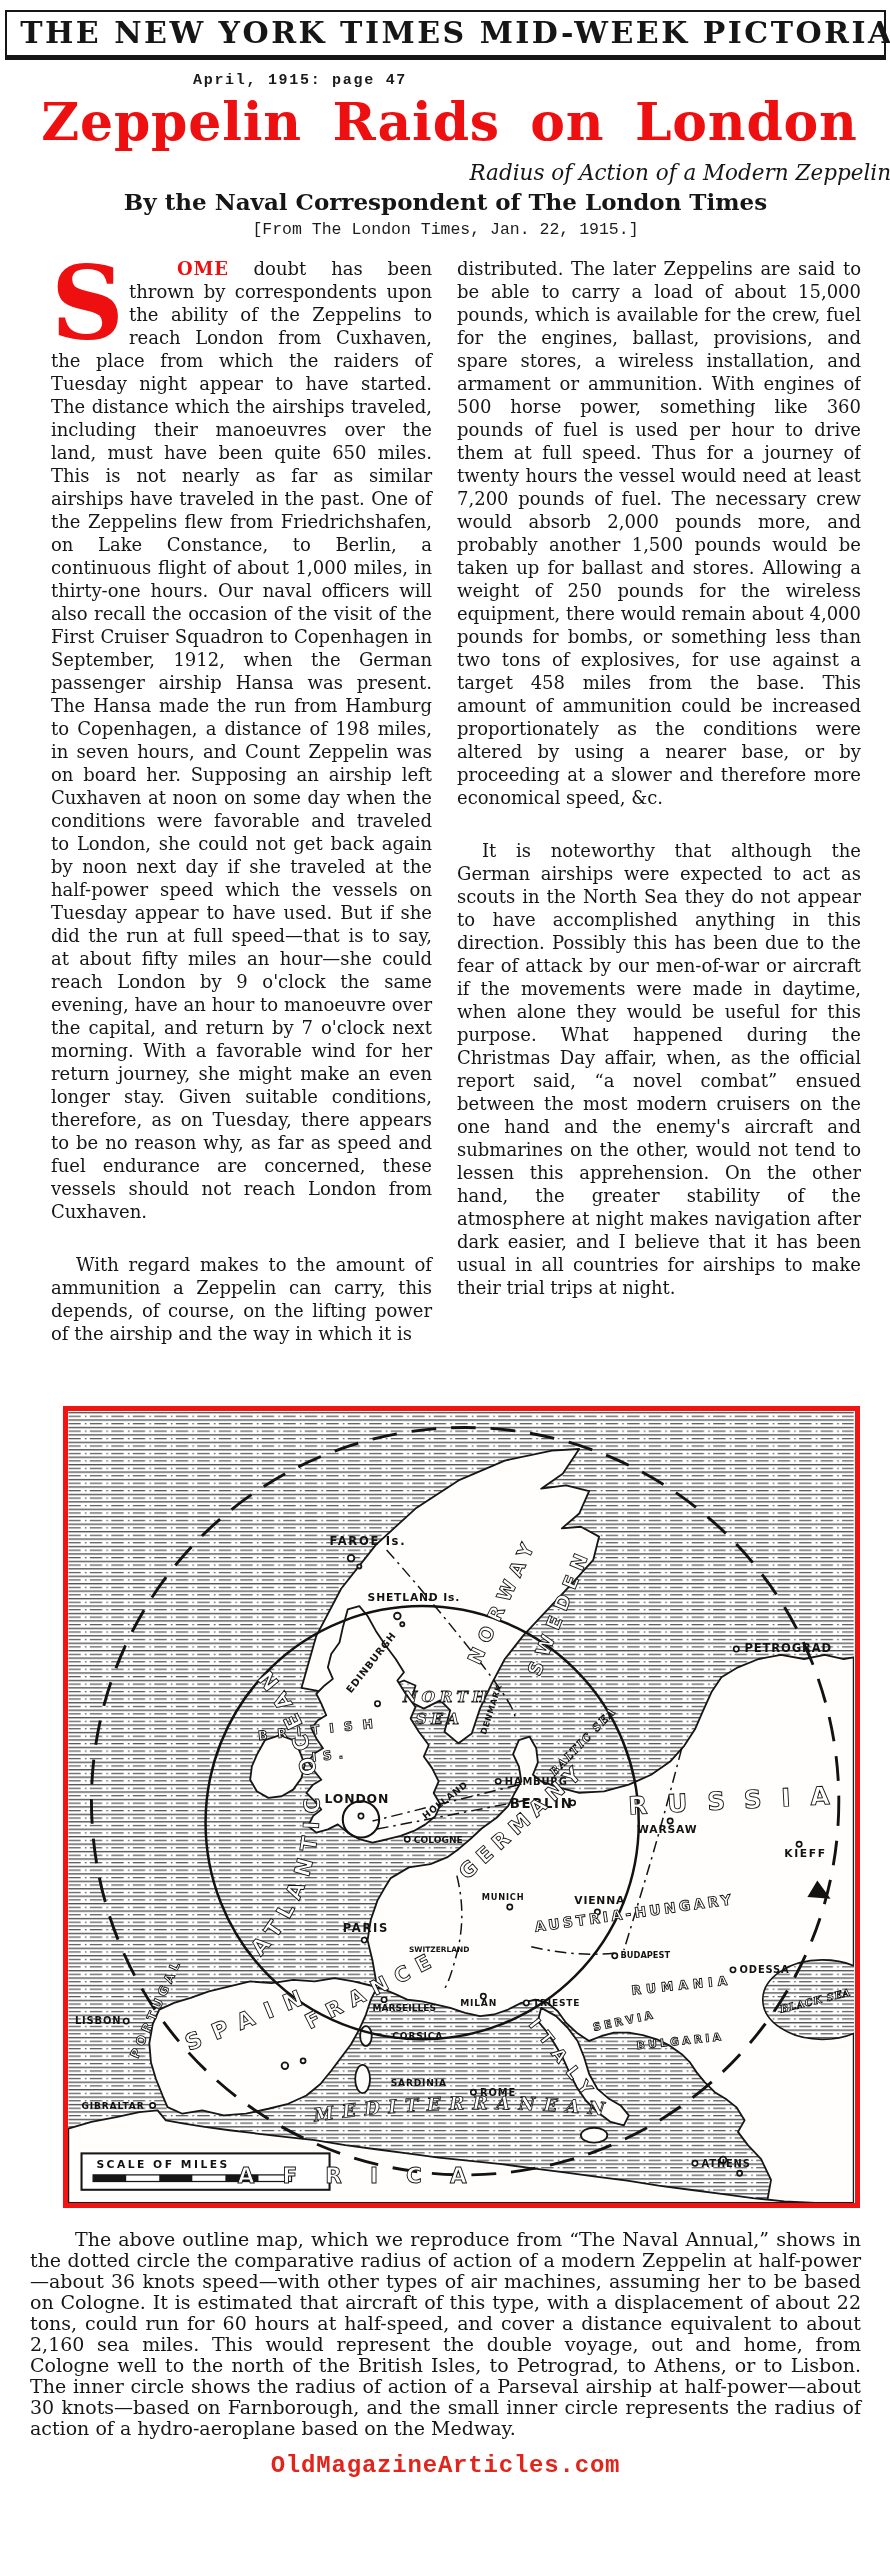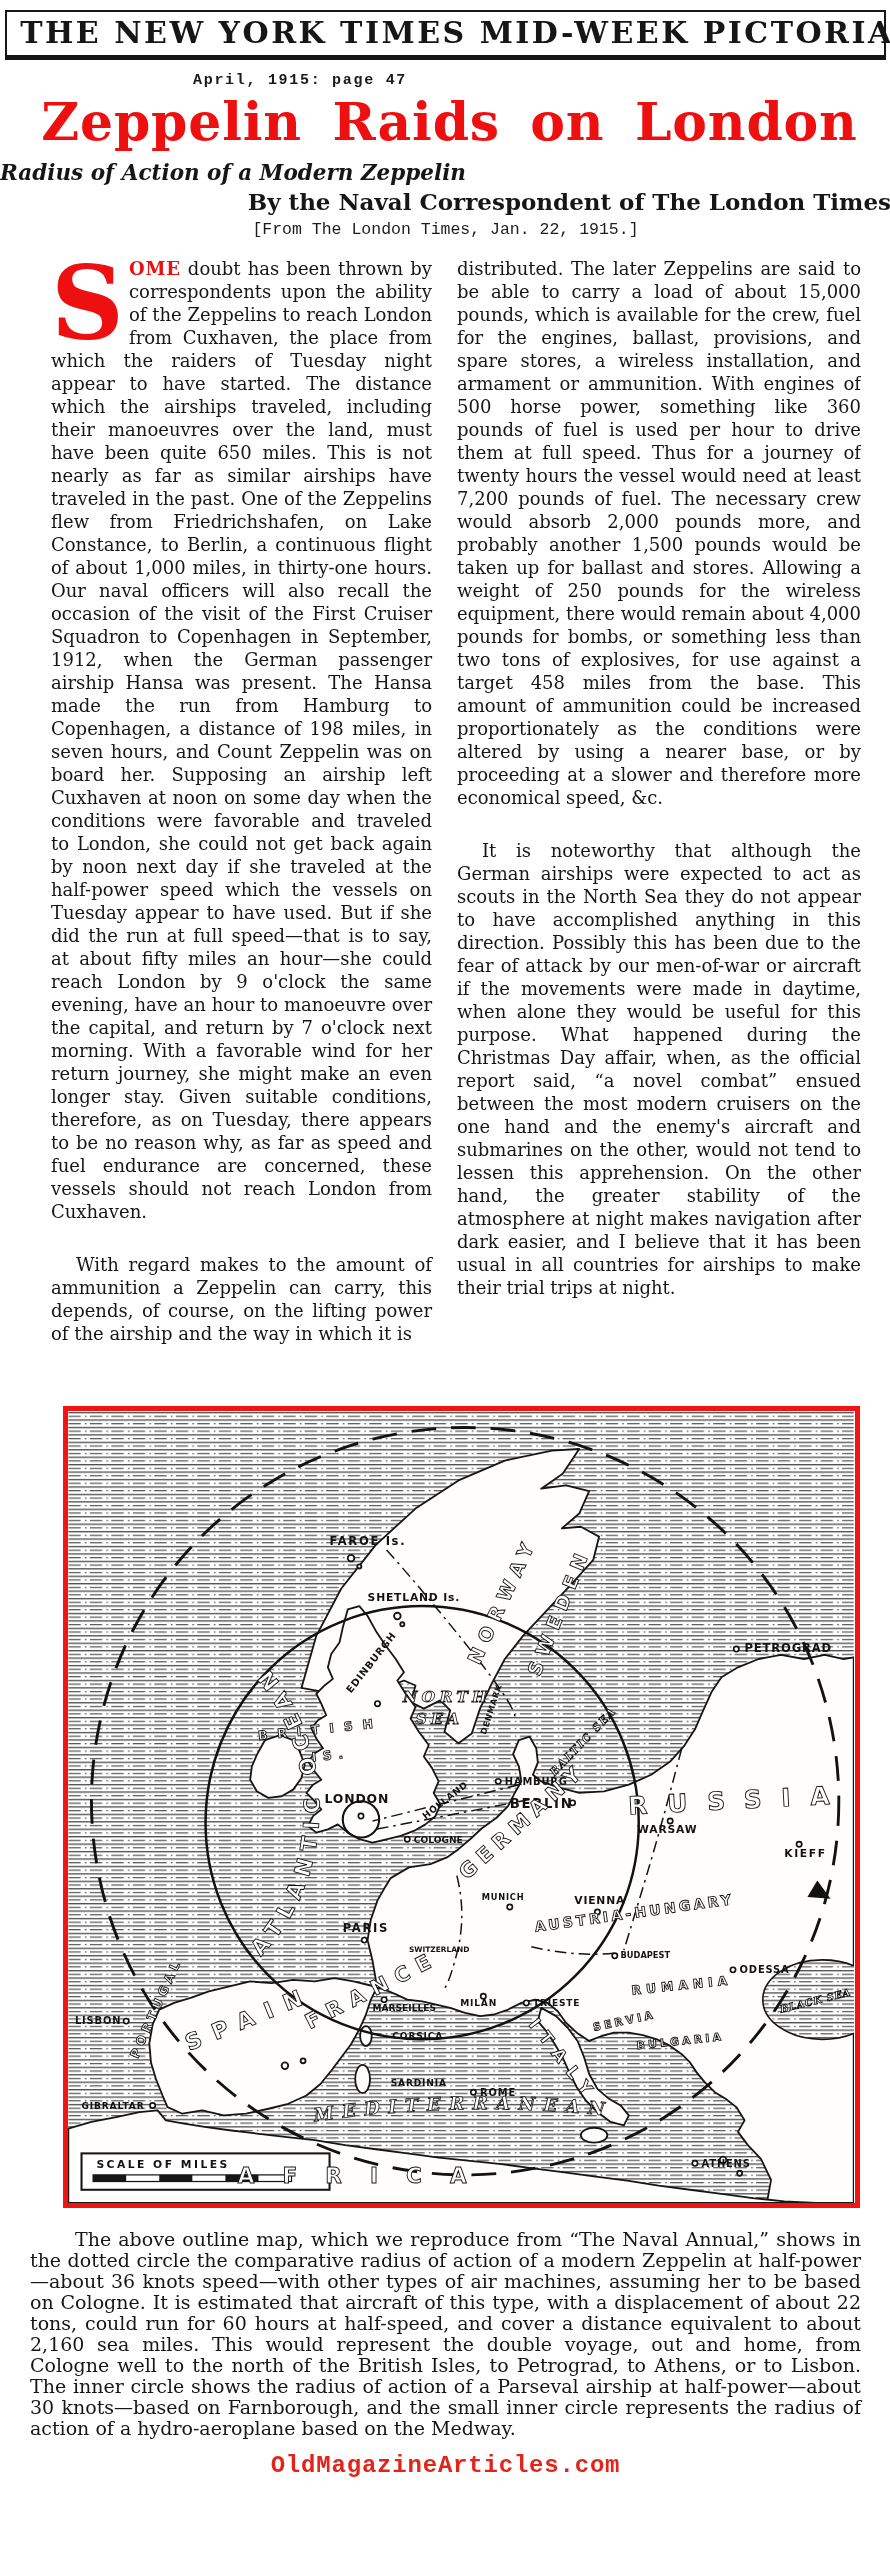--- a/index.html
+++ b/index.html
@@ -25,44 +25,44 @@
   .dateline{
     margin:11.6px 0 0 193px;
     font-family:"Liberation Mono","DejaVu Sans Mono",monospace;
     font-weight:bold;font-size:15px;letter-spacing:1.7px;color:#1b1b1b;
   }
   .title{
     margin:1.7px 0 0 0;text-align:center;color:var(--red);
     font-size:52px;font-weight:bold;letter-spacing:0.8px;word-spacing:11.6px;line-height:61px;padding-left:8px;
   }
   .subtitle{
-    margin-top:8.3px;text-align:left;font-style:italic;font-weight:bold;font-size:21.5px;line-height:26.5px;
+    margin-top:8.3px;text-align:right;font-style:italic;font-weight:normal;font-size:21.5px;line-height:26.5px;
   }
   .byline{
-    margin-top:1.7px;text-align:right;font-weight:bold;font-size:23px;line-height:28px;
+    margin-top:1.7px;text-align:center;font-weight:bold;font-size:23px;line-height:28px;
   }
   .source-line{
     margin-top:4.1px;text-align:center;
     font-family:"Liberation Mono","DejaVu Sans Mono",monospace;
     font-weight:normal;font-size:16.5px;color:#1c1c1c;
   }
   
   .columns{
     margin:18px 30px 0 51px;display:flex;gap:25px;height:1142px;overflow:hidden;
   }
   .col{font-size:18px;line-height:23px;text-align:justify;}
   .col-left{width:381px;flex:0 0 381px;}
   .col-right{width:390px;flex:1;}
   .para{margin:0;}
   .para + .para{margin-top:30px;text-indent:25px;}
   .dropcap{
     float:left;color:var(--red);font-weight:bold;
     font-size:101px;line-height:79px;width:73px;margin:6.6px 5px 0 0;text-indent:0;
   }
-  .leadcaps{color:var(--red);font-weight:bold;letter-spacing:0.8px;}
+  .leadcaps{color:var(--red);font-weight:bold;letter-spacing:0.8px;margin-left:48px;}
   
   .map-wrap{
     margin:6.6px 0 0 63px;width:797px;border:5.8px solid var(--map-red);
     background:#fff;line-height:0;
   }
   .map-wrap svg{display:block;}
   .coast{fill:#fffefc;stroke:#161616;stroke-width:2.2;stroke-linejoin:round;}
   .sea-fill{fill:url(#hatch);stroke:#161616;stroke-width:2;}
   .ml-city{fill:#121212;font-family:"DejaVu Sans","Liberation Sans",sans-serif;font-weight:bold;}
   .ml-region{fill:#ffffff;stroke:#121212;stroke-width:1.1;font-family:"DejaVu Sans","Liberation Sans",sans-serif;font-weight:bold;}

